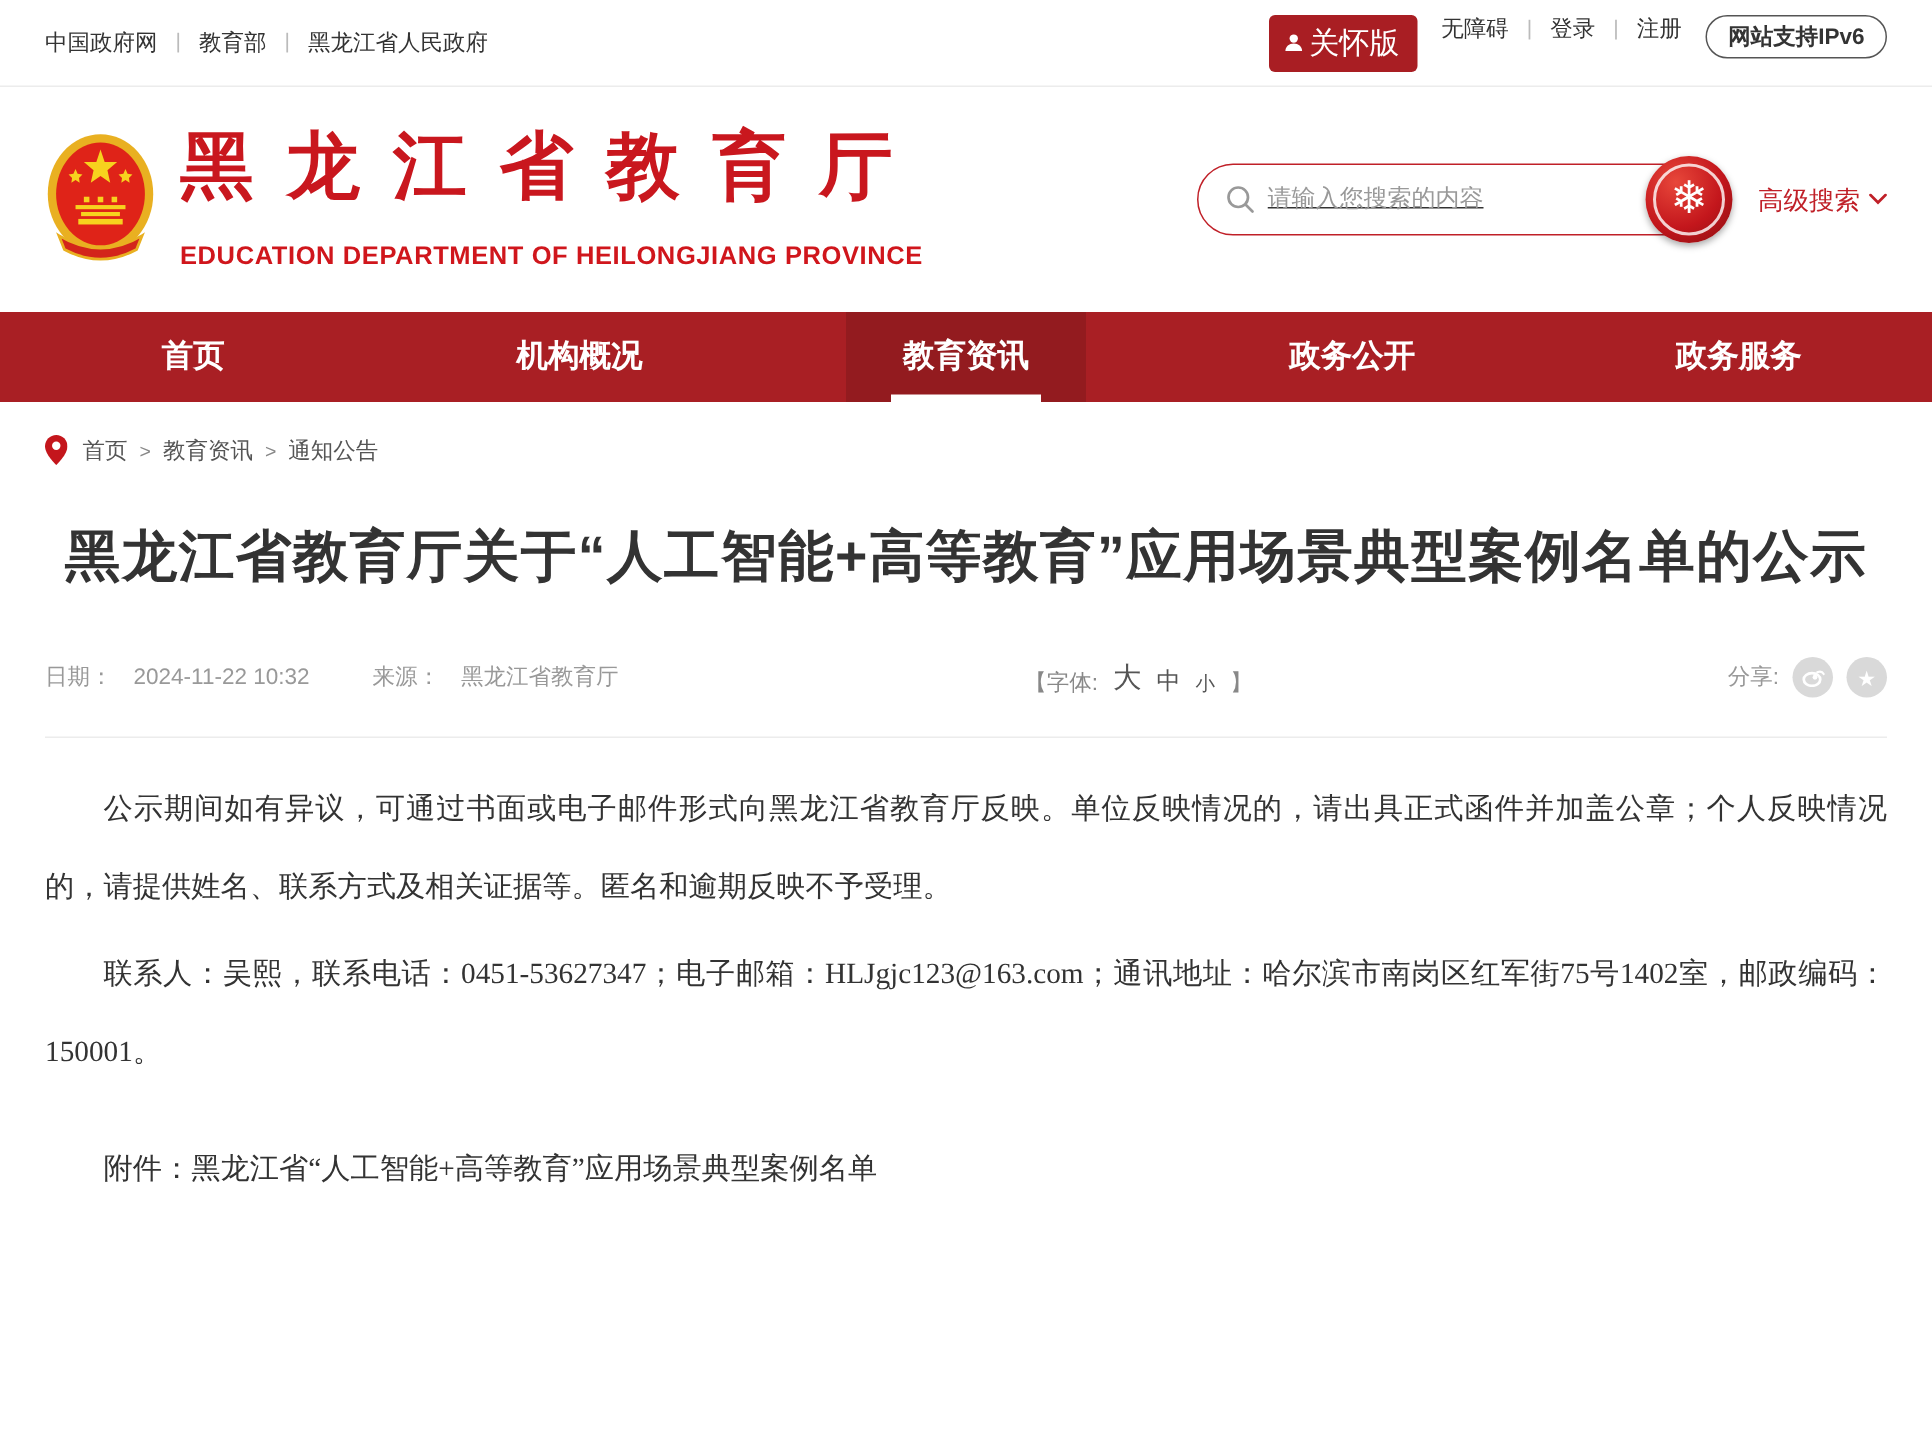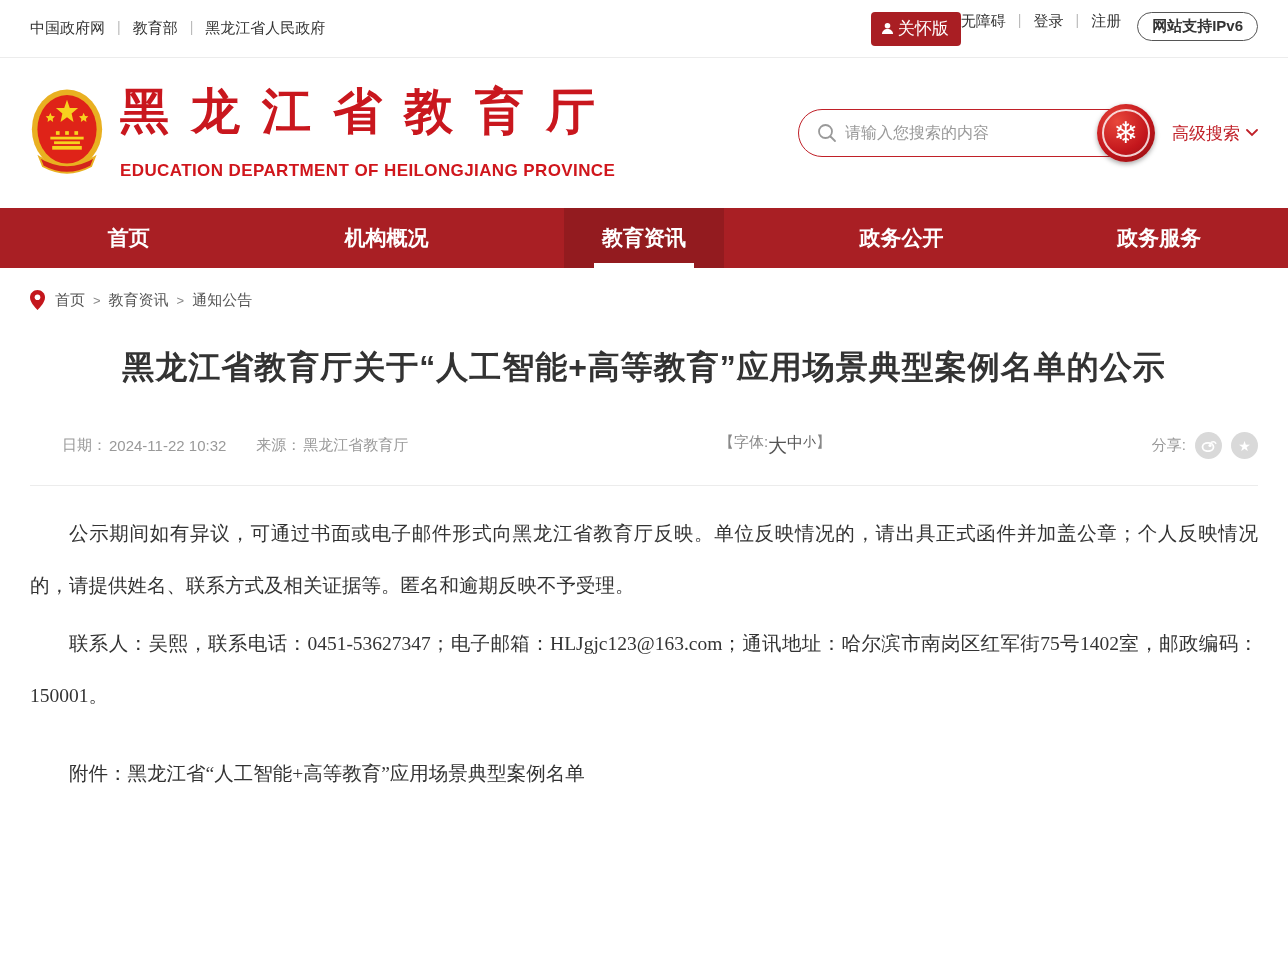--- a/index.html
+++ b/index.html
@@ -11,21 +11,21 @@
   
   .topbar {
     height:58px; display:flex; align-items:center; justify-content:space-between;
     padding:0 30px; border-bottom:1px solid #ececec; font-size:15px;
   }
   .topbar-left, .topbar-right { display:flex; align-items:flex-start; }
   .topbar-link { color:#333; cursor:pointer; }
   .tb-sep { color:#bbb; margin:0 12px; font-size:14px; }
   .care-btn {
     background:#A91E23; color:#fff; border-radius:4px; padding:5px 12px 6px 10px;
-    display:flex; align-items:center; gap:4px; cursor:pointer; font-size:17px;
+    display:flex; align-items:center; gap:4px; cursor:pointer; margin-right:16px; font-size:20px;
   }
   .ipv6-pill {
     border:1px solid #555; border-radius:16px; padding:4px 14px; color:#333;
     margin-left:16px; cursor:pointer; font-size:15px;font-weight:bold;
   }
   
   .header {
     height:150px; display:flex; align-items:center; justify-content:space-between;
     padding:0 30px;
   }
@@ -37,20 +37,21 @@
   }
   .site-subtitle {
     color:#D0161C; font-size:17px; font-weight:bold; letter-spacing:0.4px;
     margin-top:22px; white-space:nowrap;
   }
   .search-group { display:flex; align-items:center; }
   .search-pill {
     position:relative; width:352px; height:48px; border:1px solid #C02028;
     border-radius:25px; display:flex; align-items:center; padding:0 60px 0 18px;
     background:#fff;
+    text-decoration:underline;
   }
   .search-pill input {
     border:none; outline:none; flex:1; font-size:16px; color:#333; background:transparent;
     font-family:inherit;
   }
   .search-pill input::placeholder { color:#999; }
   .mag-icon { margin-right:8px; display:flex; }
   .snow-btn {
     position:absolute; right:-6px; top:50%; transform:translateY(-50%);
     width:58px; height:58px; border-radius:50%; cursor:pointer;
@@ -84,29 +85,29 @@
   
   .breadcrumb {
     display:flex; align-items:center; padding:22px 30px 10px 30px; font-size:15px; color:#555;
   }
   .breadcrumb .crumb { cursor:pointer; }
   .bc-sep { margin:0 8px; color:#888; font-size:13px; }
   .pin { margin-right:10px; display:flex; }
   
   .article { padding:0 30px; }
   .article-title {
-    text-align:center; font-size:32px; font-weight:bold; color:#333;
+    text-align:center; font-size:37px; font-weight:bold; color:#333;
     margin-top:26px; letter-spacing:1px;
   }
   .meta-row {
     display:flex; align-items:center; margin-top:42px; color:#999; font-size:15px;
   }
-  .meta-left { display:flex; align-items:center; gap:2px; min-width:430px;margin-left:32px; }
+  .meta-left { display:flex; align-items:center; gap:14px; min-width:430px; }
   .meta-src { margin-left:28px; }
-  .meta-center { flex:1; display:flex; align-items:flex-start; justify-content:center; color:#888; }
+  .meta-center { flex:1; display:flex; align-items:flex-end; justify-content:center; gap:10px; color:#888; }
   .font-size-opt { cursor:pointer; color:#555; }
   .fs-large { font-size:19px; }
   .fs-medium { font-size:16px; }
   .fs-small { font-size:13px; }
   .meta-right { display:flex; align-items:center; gap:9px; min-width:200px; justify-content:flex-end; }
   .share-circle {
     width:27px; height:27px; border-radius:50%; background:#d9d9d9;
     display:flex; align-items:center; justify-content:center; cursor:pointer;
   }
   .share-star { color:#fff; font-size:14px; line-height:1; }

